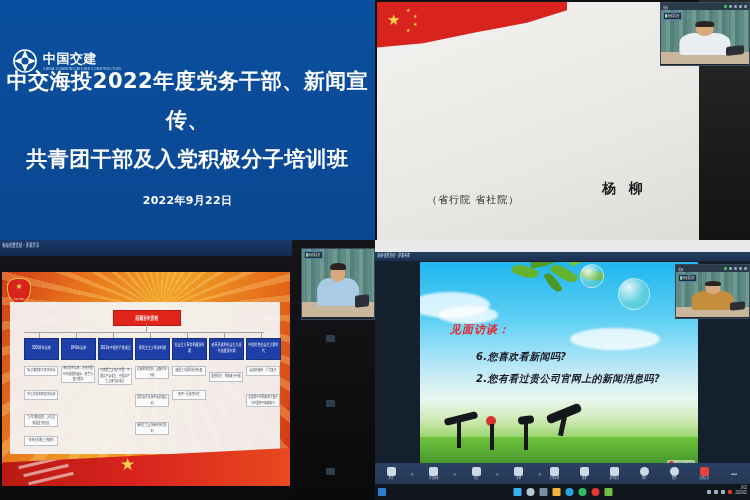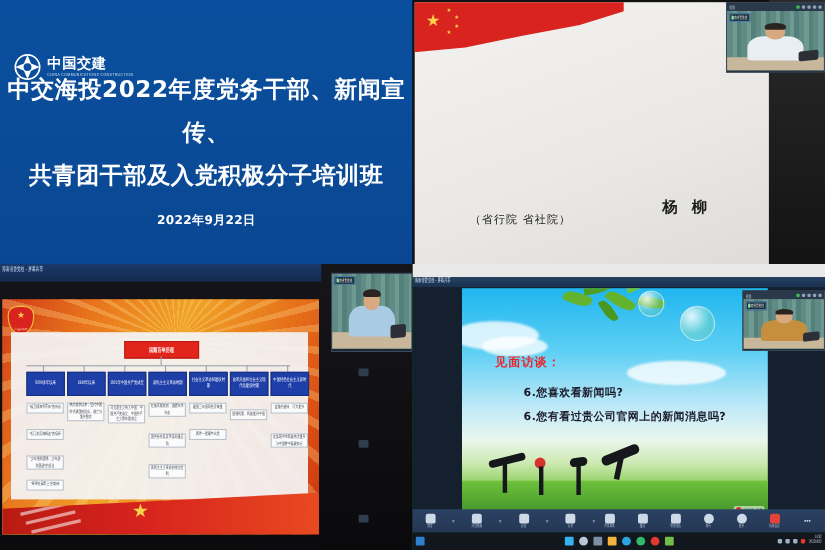--- a/index.html
+++ b/index.html
@@ -131,21 +131,21 @@
   .oc-node span{font-size:3px;color:#fff;line-height:1.25;transform:scaleY(1.5);}
   .oc-drop{position:absolute;top:30px;width:1px;height:6px;background:#9aa3ad;}
   .oc-leaf{position:absolute;width:30px;background:#fbfbfc;border:.5px solid #b9c0c8;
       padding:2px 1px;text-align:center;}
   .oc-leaf span{font-size:2.7px;color:#3a3f45;line-height:1.3;transform:scaleY(1.5);display:block;}
   .bl-side{position:absolute;left:292px;top:0;width:83px;height:260px;
       background:linear-gradient(180deg,#16161a,#0a0a0c);}
   .bl-side .tvdot{position:absolute;left:34px;width:9px;height:7px;background:#2f3e4e;border-radius:1px;}
 
   
-  .br{background:#14532d;}
+  .br{background:#fde047;font-style:italic;}
   .br-top{position:absolute;left:0;top:0;width:375px;height:14px;background:#e9e9ea;}
   .br-win{position:absolute;left:0;top:12px;width:375px;height:218px;background:#15202e;}
   .br-wbar{position:absolute;left:0;top:0;width:375px;height:9px;
       background:linear-gradient(180deg,#24405f,#1a3050);}
   .br-wtitle{position:absolute;left:2px;top:1px;font-size:3px;color:#cfe0f5;
       transform:scaleY(1.8);transform-origin:left center;white-space:nowrap;}
   .br-slide{position:absolute;left:45px;top:10px;width:278px;height:208px;overflow:hidden;
       background:linear-gradient(180deg,#1fb6ef 0%,#5fd0f4 28%,#bfe9f7 52%,#e9f6ee 66%,#cfeab5 76%,#8fd05f 86%,#4fae3a 100%);}
   .br-cloud{position:absolute;border-radius:50%;background:rgba(255,255,255,.78);filter:blur(1.2px);}
   .br-leafgrp{position:absolute;left:86px;top:-12px;width:130px;height:58px;}
@@ -412,21 +412,21 @@
           <span class="br-leaf" style="left:62px;top:2px;width:26px;height:10px;transform:rotate(-25deg);background:#72c43c;"></span>
           <span class="br-leaf" style="left:74px;top:20px;width:24px;height:10px;transform:rotate(18deg);"></span>
           <span class="br-leaf" style="left:36px;top:28px;width:22px;height:9px;transform:rotate(58deg);background:#4a9722;"></span>
         </div>
 
         <div class="br-bubble" style="left:160px;top:2px;width:22px;height:22px;"></div>
         <div class="br-bubble" style="left:198px;top:16px;width:30px;height:30px;"></div>
 
         <div class="br-h">见面访谈：</div>
         <div class="br-q1">6.您喜欢看新闻吗?</div>
-        <div class="br-q2">6.您有看过贵公司官网上的新闻消息吗?</div>
+        <div class="br-q2">2.您有看过贵公司官网上的新闻消息吗?</div>
 
         <div class="br-grass"></div>
 
         <span class="mic" style="left:24px;bottom:48px;width:34px;height:7px;border-radius:4px;transform:rotate(-14deg);"></span>
         <span class="mic" style="left:37px;bottom:22px;width:4px;height:28px;"></span>
         <span class="mic" style="left:66px;bottom:44px;width:10px;height:10px;border-radius:50%;background:#d6352e;"></span>
         <span class="mic" style="left:70px;bottom:20px;width:4px;height:26px;"></span>
         <span class="mic" style="left:98px;bottom:46px;width:16px;height:8px;border-radius:4px;transform:rotate(-8deg);"></span>
         <span class="mic" style="left:104px;bottom:20px;width:4px;height:28px;"></span>
         <span class="mic" style="left:126px;bottom:52px;width:36px;height:9px;border-radius:4px;transform:rotate(-22deg);"></span>

